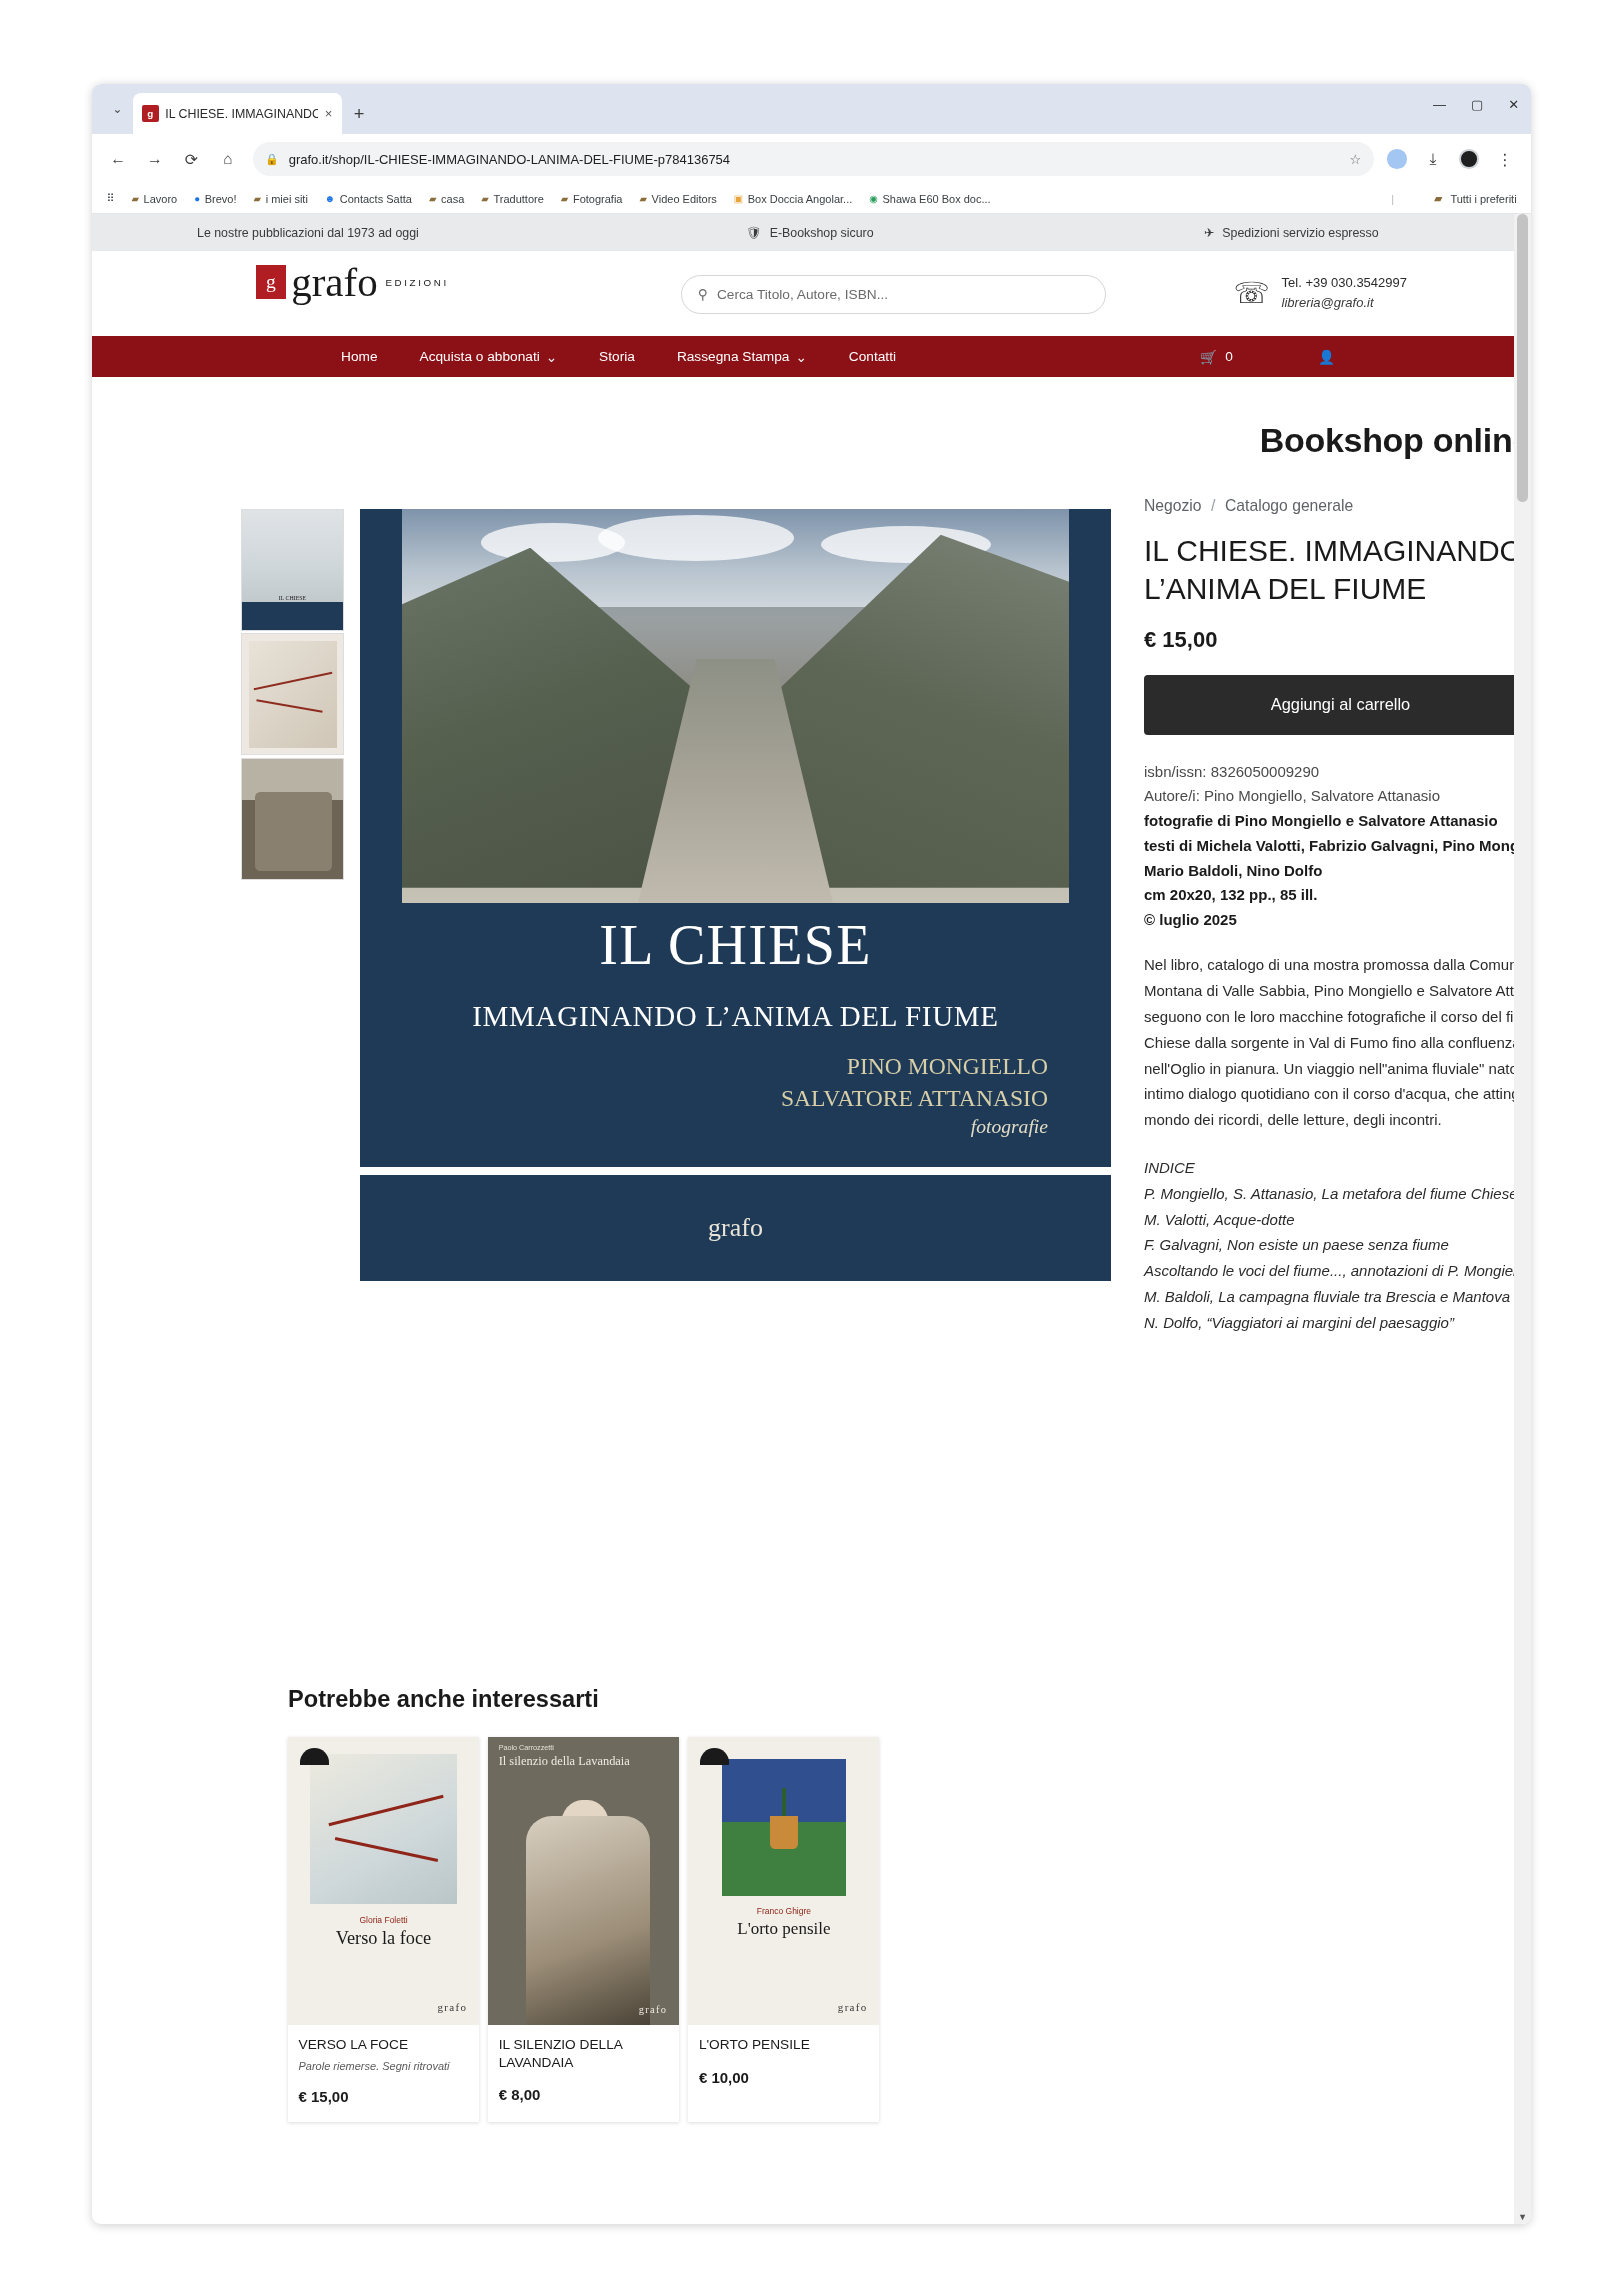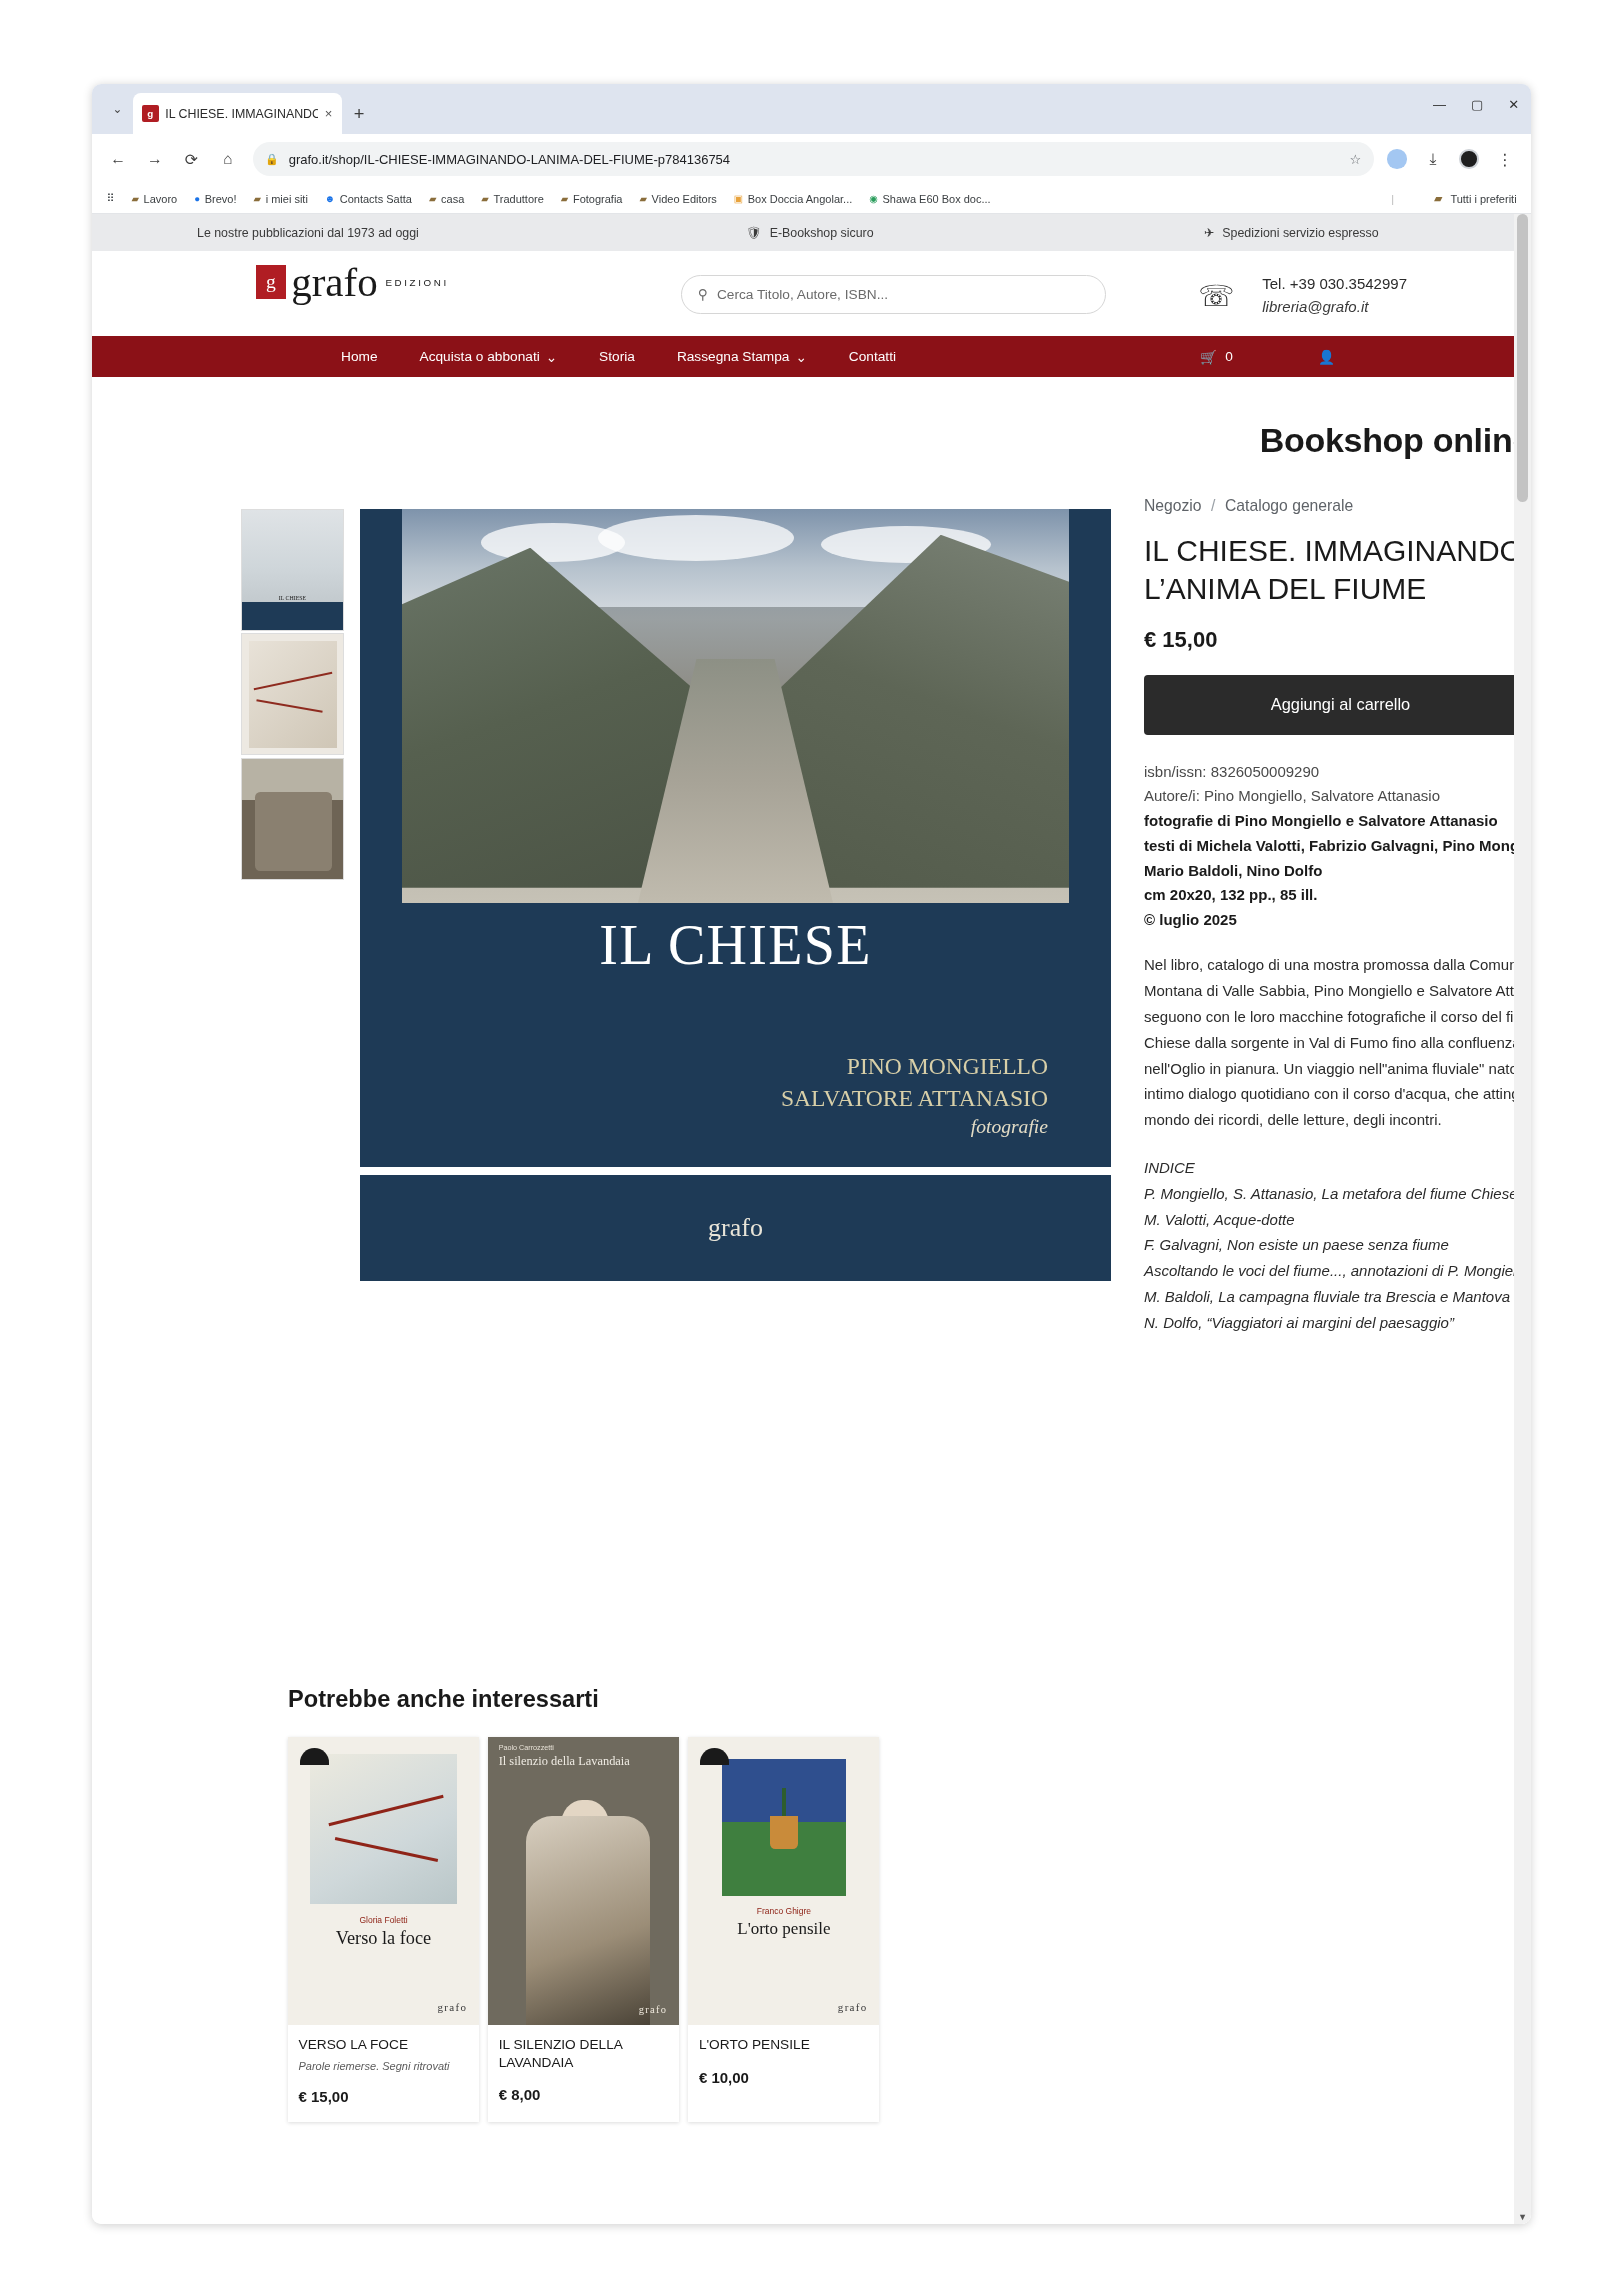--- a/index.html
+++ b/index.html
@@ -176,21 +176,21 @@
     border-radius: 19.6px;
     display: flex; align-items: center; gap: 9.2px;
     padding: 0 15.7px;
     color: #6b6b6b; font-size: 13.7px;
   }
   .contact {
     position: absolute; right: 124px; top: 22px;
     display: flex; align-items: center; gap: 11.8px;
   }
   .headset { font-size: 29px; color: #2b2b2b; }
-  .contact-txt { font-size: 15px; color: #2b2b2b; line-height: 1.5; margin-left: 16px; }
+  .contact-txt { font-size: 13px; color: #2b2b2b; line-height: 1.5; }
   .contact-txt .mail { color: #3a3a3a; font-style: italic; }
   .navbar {
     height: 41px;
     background: #8b1117;
     display: flex;
     align-items: center;
     color: #ffffff;
     font-size: 13.7px;
     position: relative;
   }
@@ -553,20 +553,21 @@
           <div class="sky"></div>
           <div class="cloud" style="left:79px; top:14.4px; width:144px; height:39px;"></div>
           <div class="cloud" style="left:196px; top:6.5px; width:196px; height:46px;"></div>
           <div class="cloud" style="left:419px; top:17px; width:170px; height:37px;"></div>
           <div class="ridgeL"></div>
           <div class="ridgeR"></div>
           <div class="valley"></div>
         </div>
         <div class="cover-title">
           <div class="t1">IL CHIESE</div>
+          <div class="t2">IMMAGINANDO L’ANIMA DEL FIUME</div>
         </div>
         <div class="cover-authors">
           <div>PINO MONGIELLO</div>
           <div>SALVATORE ATTANASIO</div>
           <div class="foto">fotografie</div>
         </div>
         <div class="cover-gap"></div>
         <div class="cover-pub">grafo</div>
       </div>
 

